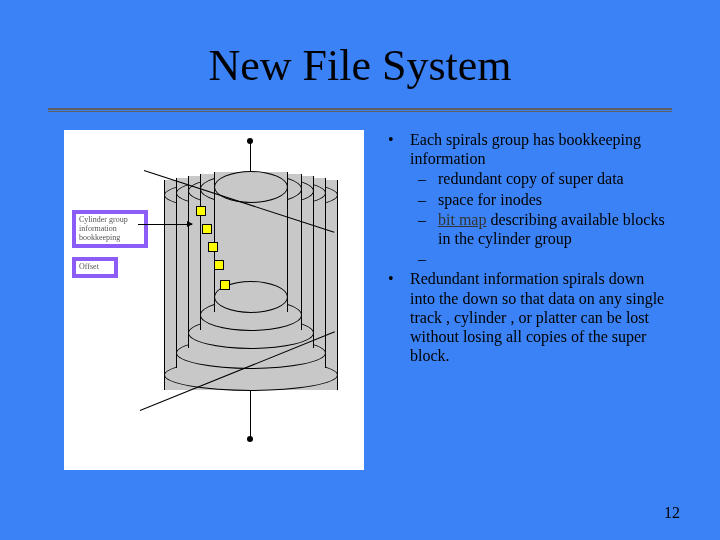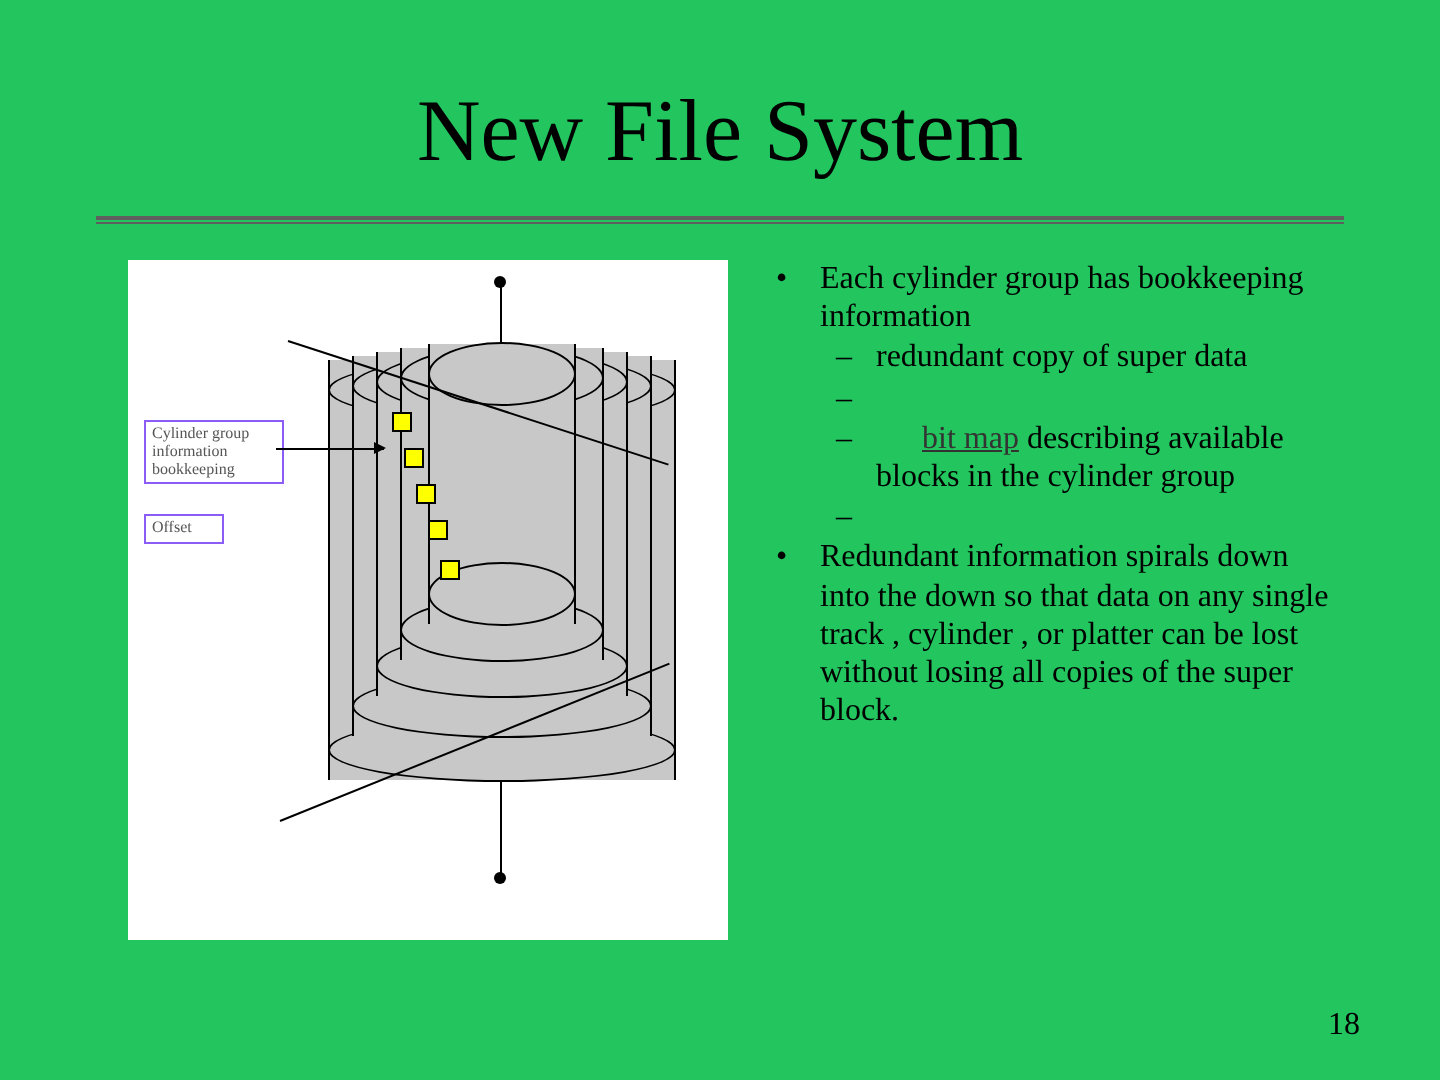--- a/index.html
+++ b/index.html
@@ -9,21 +9,21 @@
     height: 540px;
     background: #d7cdb8;
     font-family: "Times New Roman", Times, serif;
     color: #000;
     overflow: hidden;
   }
   .slide {
     position: relative;
     width: 720px;
     height: 540px;
-    background: #22c55e;
+    background: #3b82f6;
   }
   .title {
     position: absolute;
     top: 40px;
     left: 0;
     right: 0;
     text-align: center;
     font-size: 44px;
     font-weight: normal;
   }
@@ -104,21 +104,21 @@
   .yellow-sq {
     position: absolute;
     width: 8px;
     height: 8px;
     background: #ffff00;
     border: 1px solid #000;
   }
   .label-box {
     position: absolute;
     background: #fff;
-    border: 1px solid #8b5cf6;
+    border: 4px solid #8b5cf6;
     font-size: 8px;
     padding: 2px 3px;
     line-height: 1.1;
     color: #555;
   }
   .arrow {
     position: absolute;
     height: 1px;
     background: #000;
   }
@@ -154,21 +154,20 @@
   }
   .sub {
     padding-left: 30px;
   }
   .sub .bullet-mark {
     width: 20px;
   }
   .bitmap-u {
     text-decoration: underline;
     color: #333;
-    margin-left: 23px;
   }
   .page-num {
     position: absolute;
     right: 40px;
     bottom: 18px;
     font-size: 16px;
   }
 </style>
 </head>
 <body>
@@ -222,38 +221,39 @@
     <div class="arrow" style="left:74px;top:94px;width:54px"></div>
 
     <div class="label-box" style="left:8px;top:127px;width:32px">
       <span>Offset</span>
     </div>
   </div>
 
   <div class="content">
     <div class="bullet-row">
       <div class="bullet-mark">•</div>
-      <div class="bullet-text">Each cylinder group has bookkeeping information</div>
+      <div class="bullet-text">Each spirals group has bookkeeping information</div>
     </div>
     <div class="bullet-row sub">
       <div class="bullet-mark">–</div>
       <div class="bullet-text">redundant copy of super data</div>
     </div>
     <div class="bullet-row sub">
       <div class="bullet-mark">–</div>
+      <div class="bullet-text">space for inodes</div>
     </div>
     <div class="bullet-row sub">
       <div class="bullet-mark">–</div>
       <div class="bullet-text">
         <span class="bitmap-u">bit map</span><span> describing available blocks in the cylinder group</span>
       </div>
     </div>
     <div class="bullet-row sub">
       <div class="bullet-mark">–</div>
     </div>
     <div class="bullet-row">
       <div class="bullet-mark">•</div>
       <div class="bullet-text">Redundant information spirals down into the down so that data on any single track , cylinder , or platter can be lost without losing all copies of the super block.</div>
     </div>
   </div>
 
-  <div class="page-num">18</div>
+  <div class="page-num">12</div>
 </div>
 
 </body></html>

